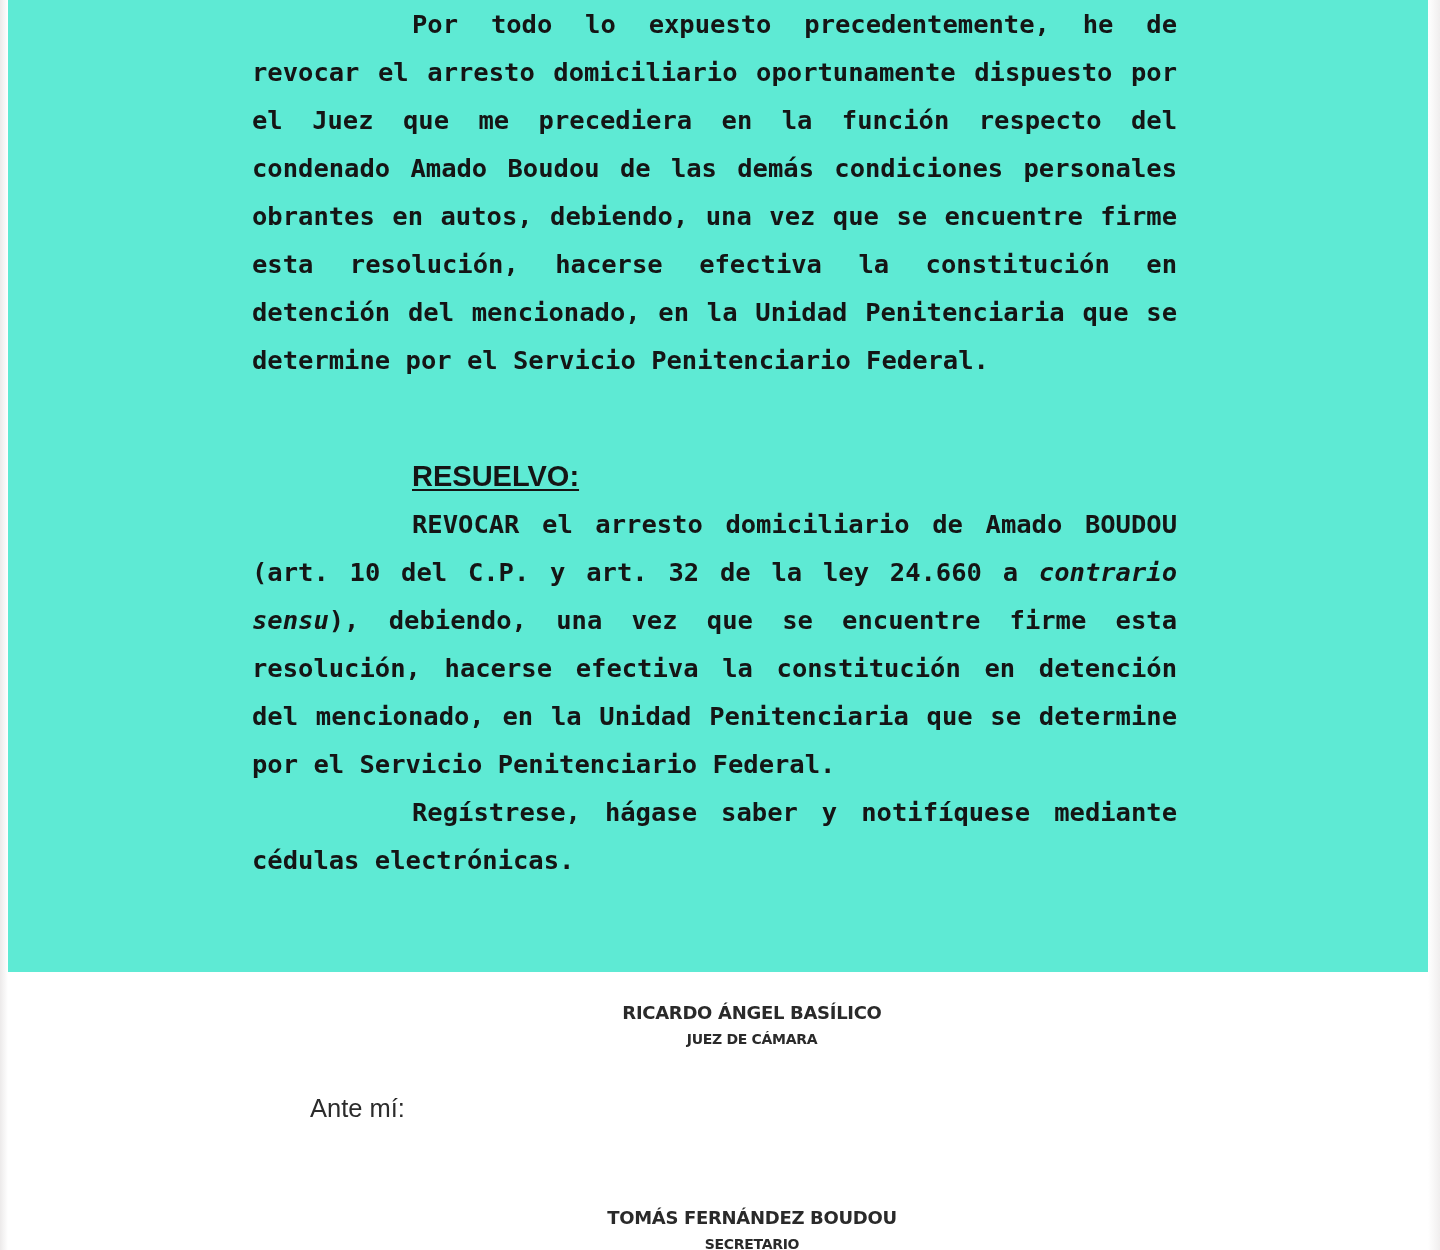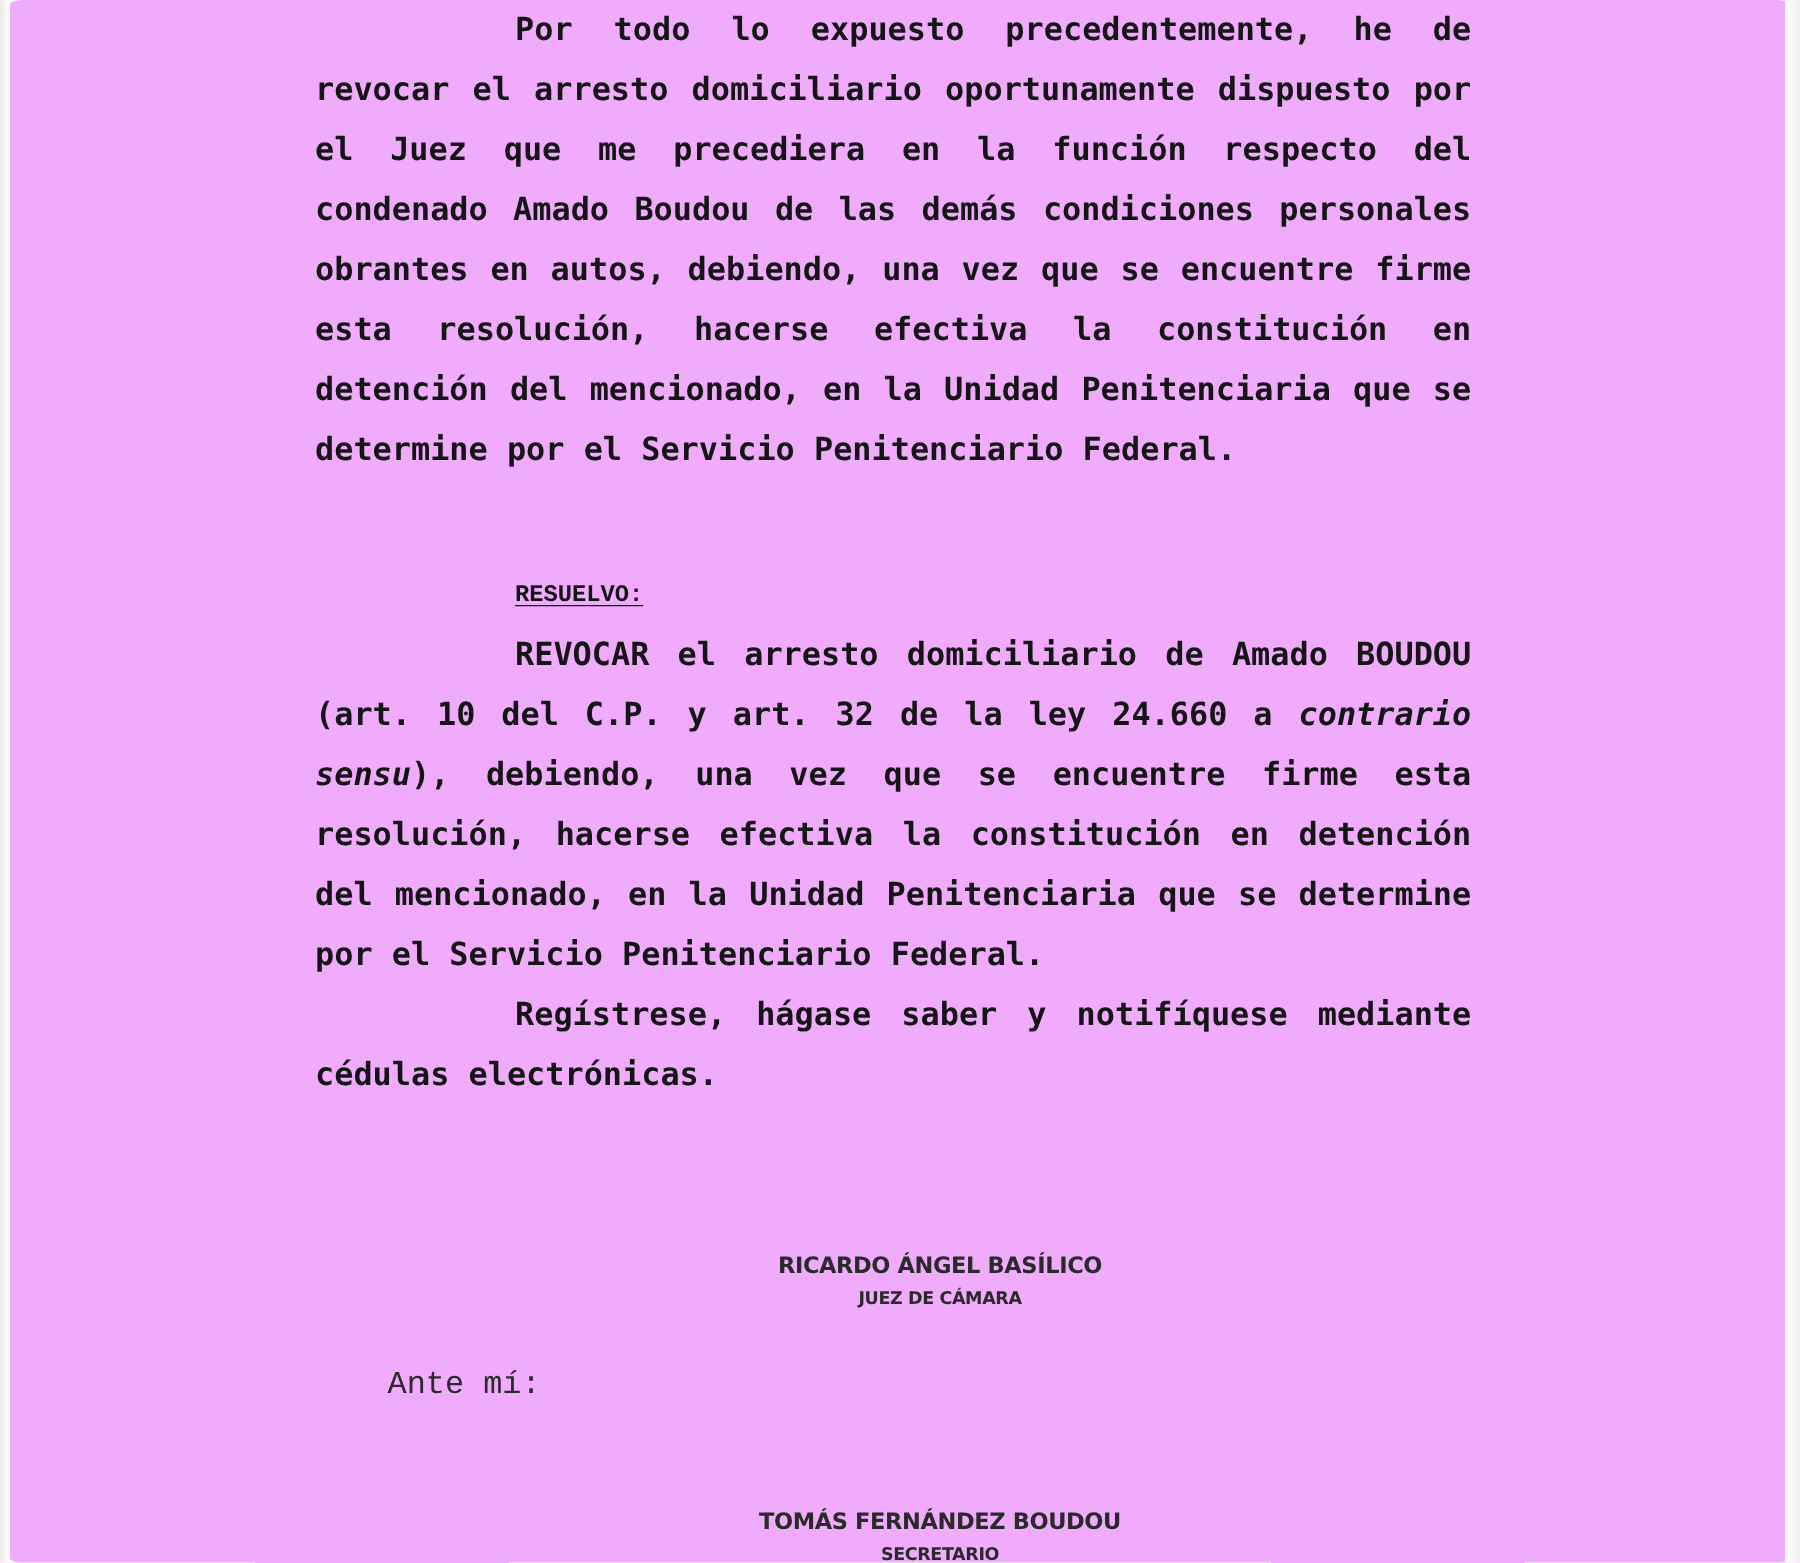--- a/index.html
+++ b/index.html
@@ -10,24 +10,23 @@
   body {
     width: 1440px;
     height: 1250px;
     font-family: "DejaVu Sans Mono", monospace;
     color: #1a1a1a;
     overflow: hidden;
   }
   .page {
     position: relative;
     width: 1440px;
-    height: 1250px;
-    background: #f0abfc;
+    height: 972px;
+    background: #5eead4;
     box-sizing: border-box;
-    border-radius: 17px;
   }
   .doc-body {
     position: absolute;
     left: 252px;
     top: 0px;
     width: 925px;
   }
   p.para {
     margin: 0 0 0 0;
     font-family: "DejaVu Sans Mono", monospace;
@@ -39,22 +38,22 @@
     letter-spacing: 0px;
     color: #151515;
     white-space: normal;
   }
   p.para.indent {
     text-indent: 160px;
   }
   .gap-lg { height: 68px; }
   .resuelvo-line {
     margin: 0;
-    font-family: Liberation Mono, monospace;
-    font-size: 19px;
+    font-family: Liberation Sans, sans-serif;
+    font-size: 29px;
     line-height: 48px;
     font-weight: bold;
     text-indent: 160px;
     color: #151515;
   }
   .resuelvo-word {
     text-decoration: underline;
     text-underline-offset: 3px;
   }
   .italic {
@@ -85,21 +84,21 @@
     top: 1000px;
   }
   #clerk-signature {
     left: 0;
     top: 1205px;
   }
   .ante-mi {
     position: absolute;
     left: 310px;
     top: 1088px;
-    font-family: Liberation Mono, monospace;
+    font-family: Liberation Sans, sans-serif;
     font-size: 25.5px;
     line-height: 40px;
     font-weight: normal;
     color: #2b2b2b;
   }
   
   .scan-edge-left {
     position: absolute;
     left: 0; top: 0;
     width: 8px; height: 1250px;

